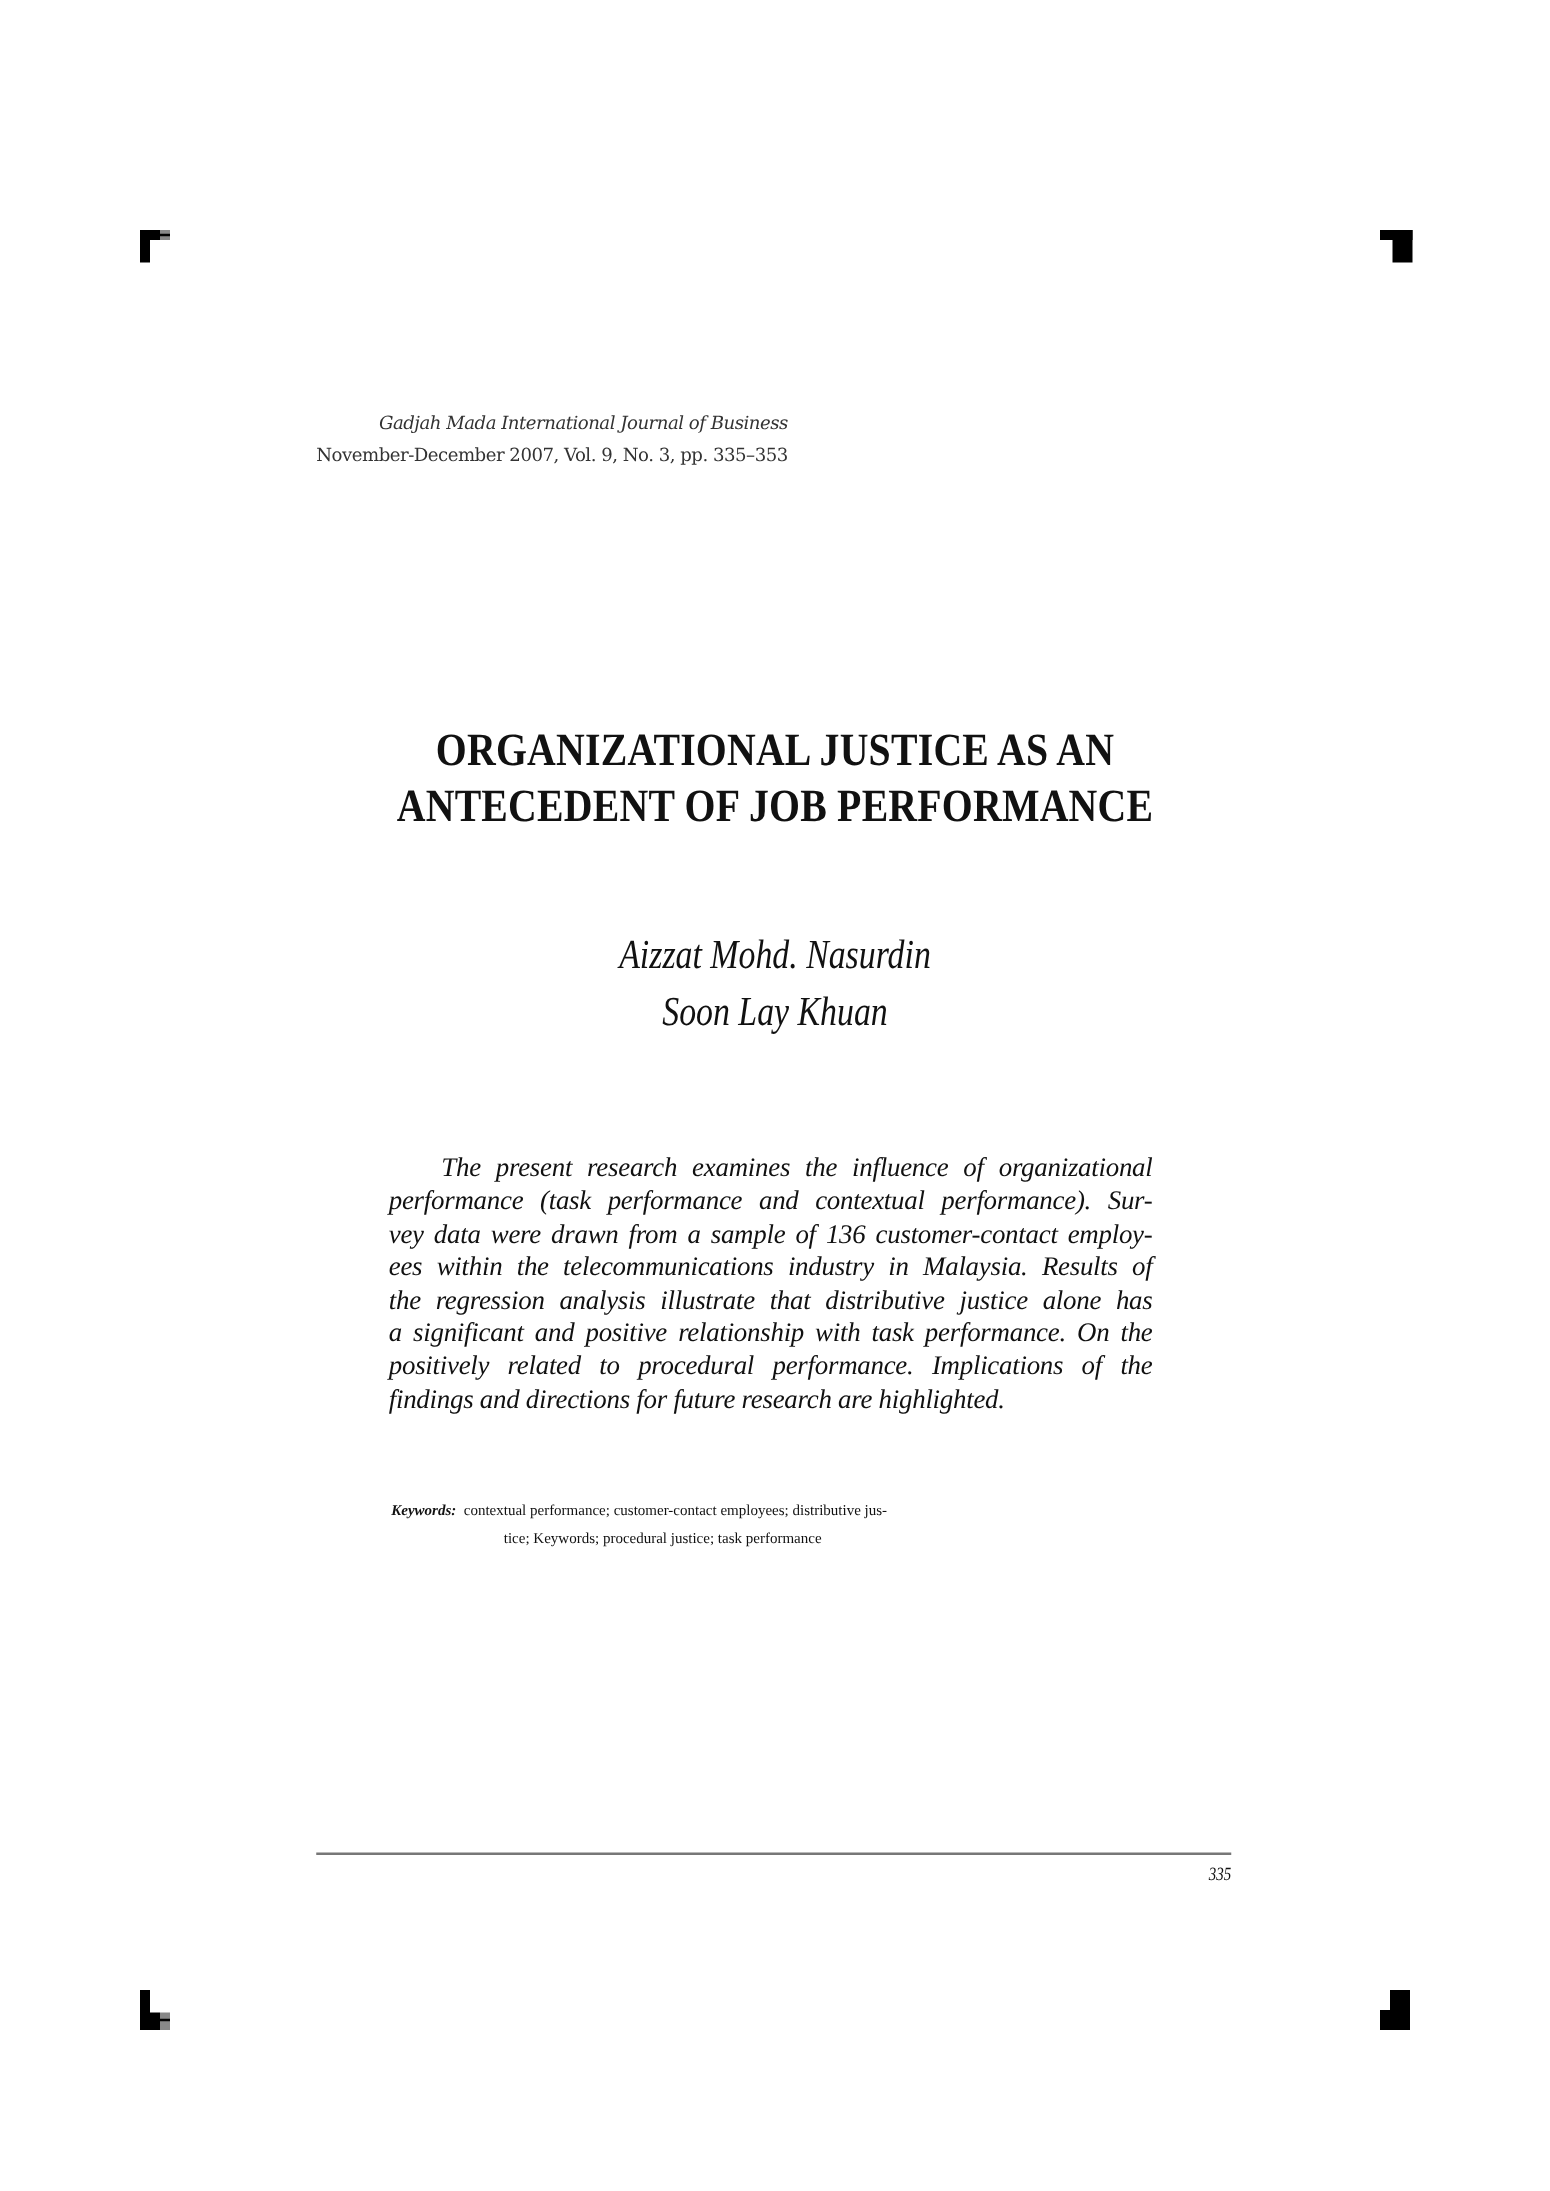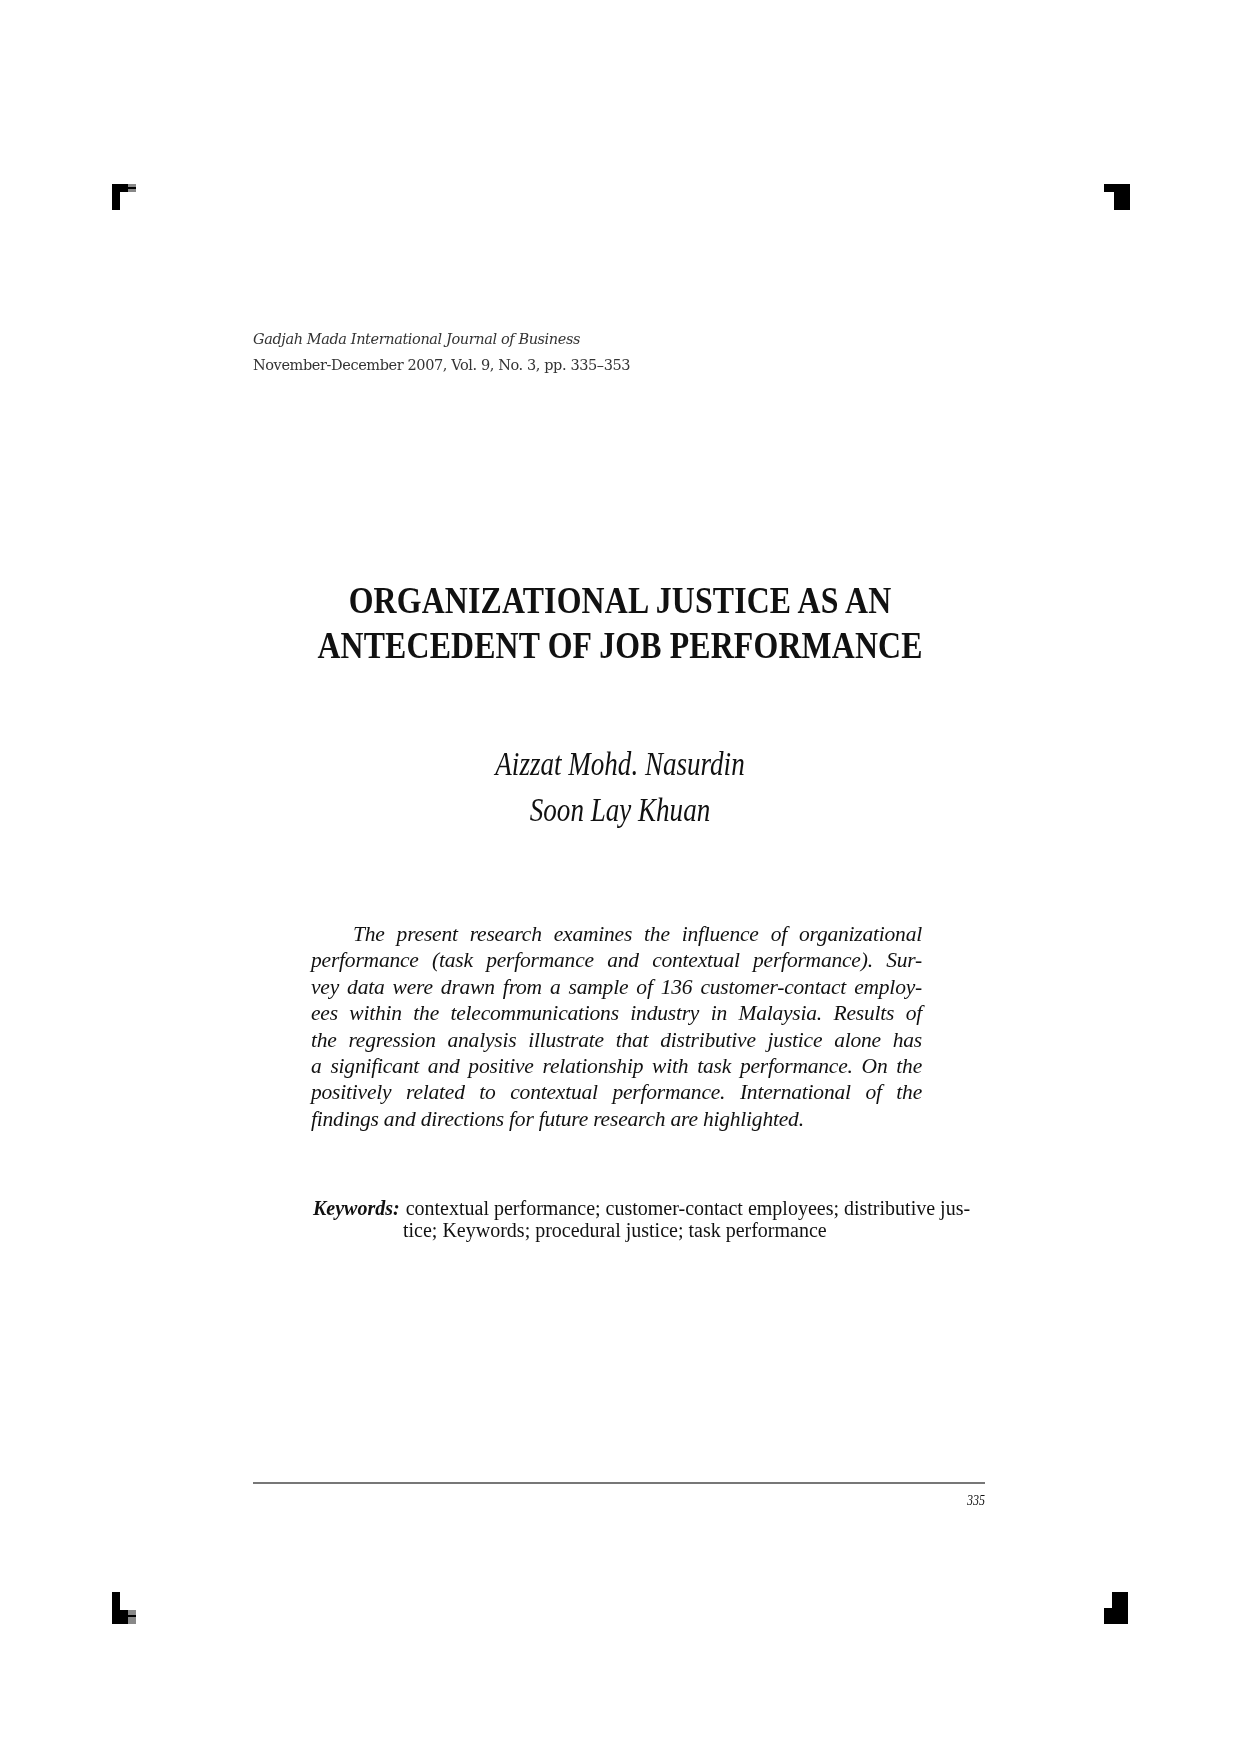--- a/index.html
+++ b/index.html
@@ -9,32 +9,32 @@
   
   .crop { position: absolute; }
   .crop .blk { position: absolute; background: #000; }
   .crop .gry { position: absolute; background: #888; }
   .crop-tl { left: 112px; top: 184px; width: 26px; height: 26px; }
   .crop-tr { left: 1104px; top: 184px; width: 26px; height: 26px; }
   .crop-bl { left: 112px; top: 1592px; width: 26px; height: 26px; }
   .crop-br { left: 1104px; top: 1592px; width: 26px; height: 26px; }
 
   .header { position: absolute; left: 253px; top: 326px; font-family: "DejaVu Serif", serif; font-size: 14.5px; line-height: 26px; color: #333; letter-spacing: -0.4px; }
-  .header .journal { font-style: italic; }
+  .header .journal { font-style: italic; text-align: right; }
 
   .title { position: absolute; left: 0; width: 1240px; top: 578px; text-align: center; font-family: "Liberation Serif", serif; font-weight: bold; font-size: 37px; line-height: 45px; transform: scaleX(0.86); transform-origin: 620px 0; letter-spacing: 0.2px; }
 
   .authors { position: absolute; left: 0; width: 1240px; top: 741px; text-align: center; font-family: "Liberation Serif", serif; font-style: italic; font-size: 33px; line-height: 46px; transform: scaleX(0.82); transform-origin: 620px 0; }
 
   .abstract { position: absolute; left: 311px; top: 892px; width: 611px; font-family: "Liberation Serif", serif; font-style: italic; font-size: 21.5px; line-height: 26.4px; text-align: justify; letter-spacing: -0.2px; margin-top: 29px; }
   .abstract .line { display: block; text-align: justify; text-align-last: justify; white-space: nowrap; }
   .abstract .line.indent { padding-left: 42px; }
   .abstract .line.last { text-align-last: left; }
 
-  .keywords { position: absolute; left: 313px; top: 1197px; width: 612px; font-family: "Liberation Serif", serif; font-size: 20px; line-height: 22px; }
+  .keywords { position: absolute; left: 313px; top: 1197px; width: 612px; font-family: "Liberation Serif", serif; font-size: 12px; line-height: 22px; }
   .keywords .kw-label { font-weight: bold; font-style: italic; margin-right: 6px; }
   .keywords .kw-line { display: block; white-space: nowrap; }
   .keywords .kw-line2 { padding-left: 90px; }
 
   .rule { position: absolute; left: 253px; top: 1482px; width: 732px; height: 2px; background: #777; }
   .page-number { position: absolute; left: 950px; top: 1492px; width: 35px; text-align: right; font-family: "Liberation Serif", serif; font-style: italic; font-size: 15px; transform: scaleX(0.8); transform-origin: right 0; }
 </style>
 </head>
 <body>
 
@@ -76,21 +76,21 @@
     <div>Soon Lay Khuan</div>
   </div>
 
   <div class="abstract">
     <span class="line indent">The present research examines the influence of organizational</span>
     <span class="line">performance (task performance and contextual performance). Sur-</span>
     <span class="line">vey data were drawn from a sample of 136 customer-contact employ-</span>
     <span class="line">ees within the telecommunications industry in Malaysia. Results of</span>
     <span class="line">the regression analysis illustrate that distributive justice alone has</span>
     <span class="line">a significant and positive relationship with task performance. On the</span>
-    <span class="line">positively related to contextual performance. International of the</span>
+    <span class="line">positively related to procedural performance. Implications of the</span>
     <span class="line last">findings and directions for future research are highlighted.</span>
   </div>
 
   <div class="keywords">
     <span class="kw-line">
       <span class="kw-label">Keywords:</span><span>contextual performance; customer-contact employees; distributive jus-</span>
     </span>
     <span class="kw-line kw-line2">tice; Keywords; procedural justice; task performance</span>
   </div>
 

